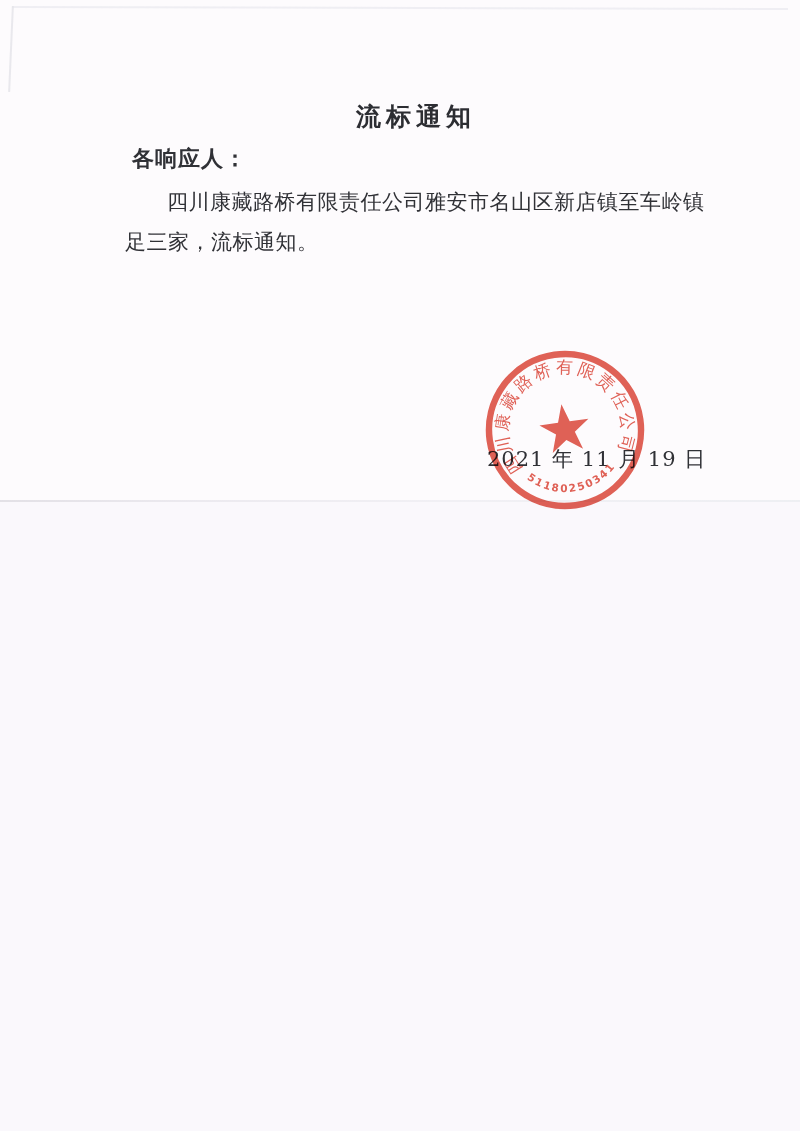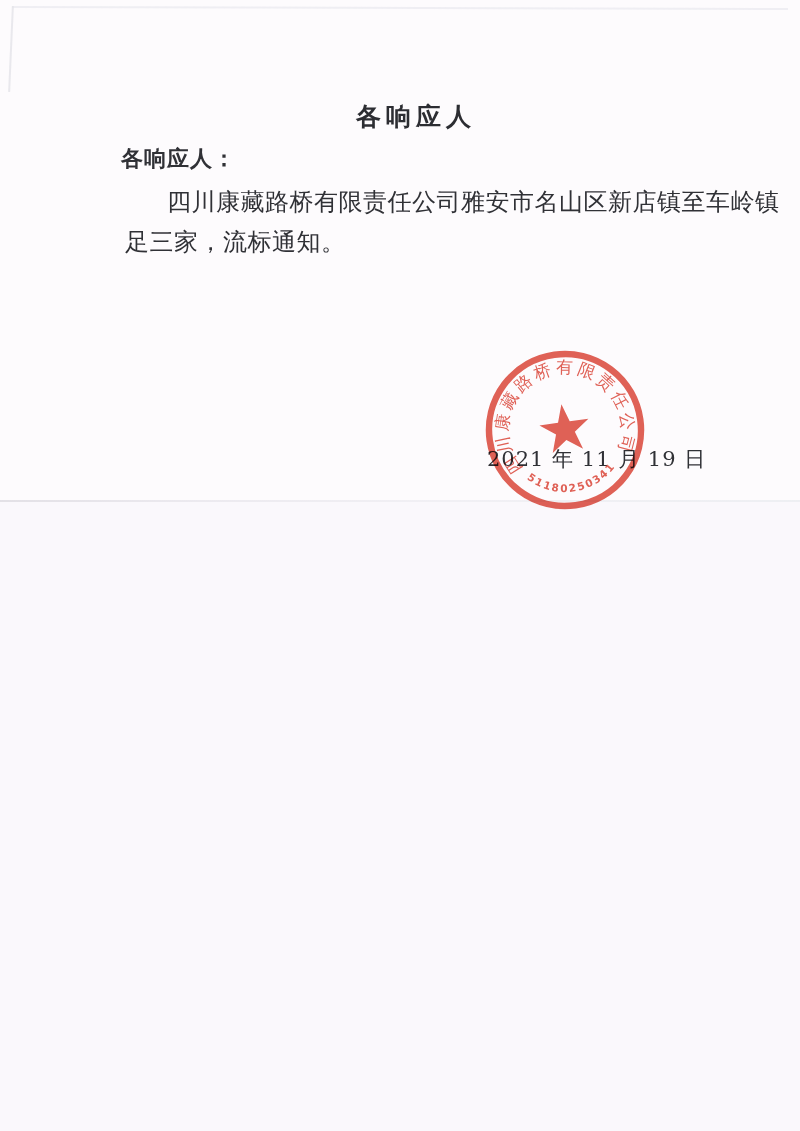--- a/index.html
+++ b/index.html
@@ -55,31 +55,31 @@
     position: absolute;
     top: 100px; left: 356px;
     font-size: 25px;
     font-weight: bold;
     letter-spacing: 5px;
     color: #2c2d32;
     white-space: nowrap;
   }
   .salutation {
     position: absolute;
-    top: 144px; left: 121px;
+    top: 144px; left: 132px;
     font-size: 22px;
     font-weight: bold;
     letter-spacing: 1px;
     white-space: nowrap;
   }
   .body-block {
     position: absolute;
     top: 183px; left: 125px;
     width: 640px;
-    font-size: 24px;
+    font-size: 21px;
     line-height: 39.5px;
     letter-spacing: 0.5px;
   }
   .body-line { white-space: nowrap; }
   .body-line.indent { text-indent: 42px; }
   .purchaser-line {
     position: absolute;
     top: 397px; left: 358px;
     font-size: 21px;
     letter-spacing: 0.5px;
@@ -113,21 +113,21 @@
 </head>
 <body>
 
 <div class="page">
 
   <div class="edge-top"></div>
   <div class="edge-left"></div>
   <div class="lower-tint"></div>
   <div class="crease"></div>
 
-  <div class="doc-title">各响应人</div>
+  <div class="doc-title">流标通知</div>
 
   <div class="salutation">各响应人：</div>
 
   <div class="body-block">
     <div class="body-line indent">四川康藏路桥有限责任公司雅安市名山区新店镇至车岭镇</div>
     <div class="body-line">足三家，流标通知。</div>
   </div>
 
 
   <div class="date-line">2021 年 11 月 19 日</div>

